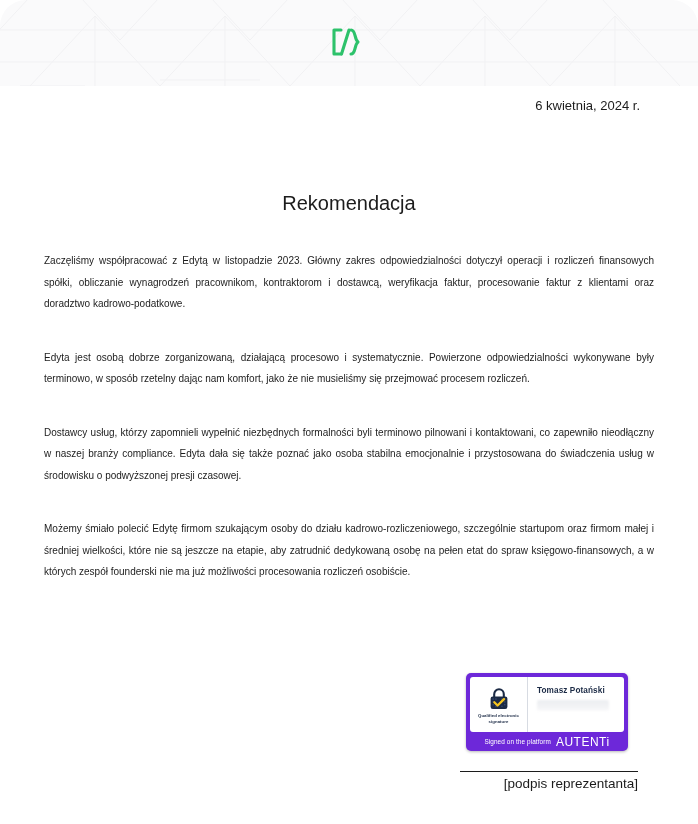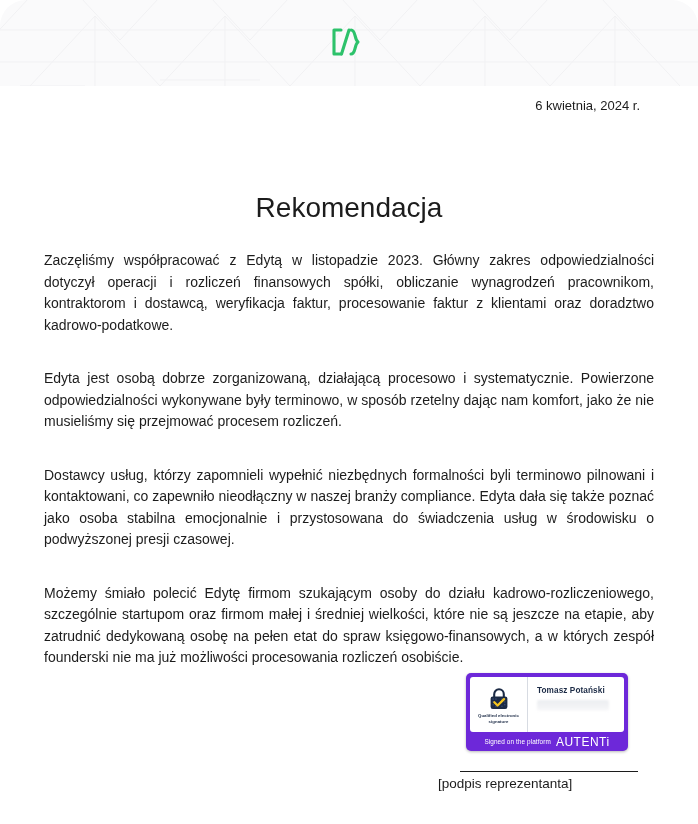--- a/index.html
+++ b/index.html
@@ -81,35 +81,35 @@
     white-space: nowrap;
   }
 
   
   .doc-title {
     position: absolute;
     left: 0;
     top: 192px;
     width: 698px;
     text-align: center;
-    font-size: 28px;
+    font-size: 20px;
     font-weight: 400;
     color: #1c1c1c;
   }
 
   
   .body-copy {
     position: absolute;
     left: 44px;
     top: 250px;
     width: 610px;
   }
   .body-copy p {
     margin: 0 0 32px 0;
-    font-size: 14px;
+    font-size: 10px;
     line-height: 21.5px;
     text-align: justify;
     color: #1c1c1c;
   }
   .body-copy p:last-child {
     margin-bottom: 0;
   }
 
   
   .stamp {
@@ -207,20 +207,21 @@
     top: 771px;
     width: 178px;
     height: 0;
     border-top: 1.3px solid #1c1c1c;
   }
   .sig-caption {
     position: absolute;
     left: 438px;
     top: 776px;
     width: 200px;
+    text-align: right;
     font-size: 13.5px;
     color: #1c1c1c;
   }
 </style>
 </head>
 <body>
 
 <div class="page">
 
   <div class="header-band">

